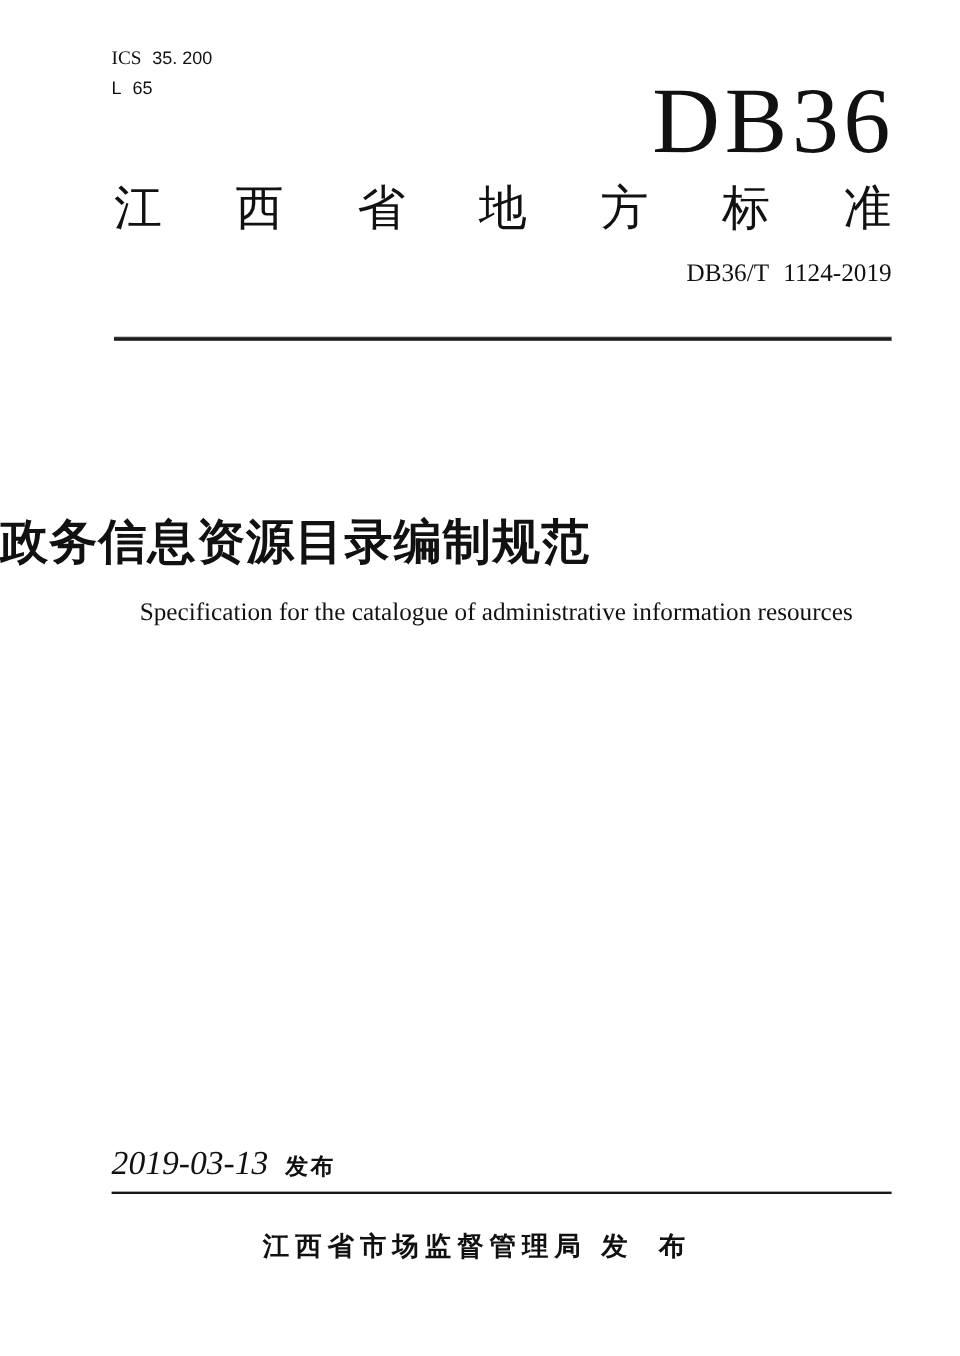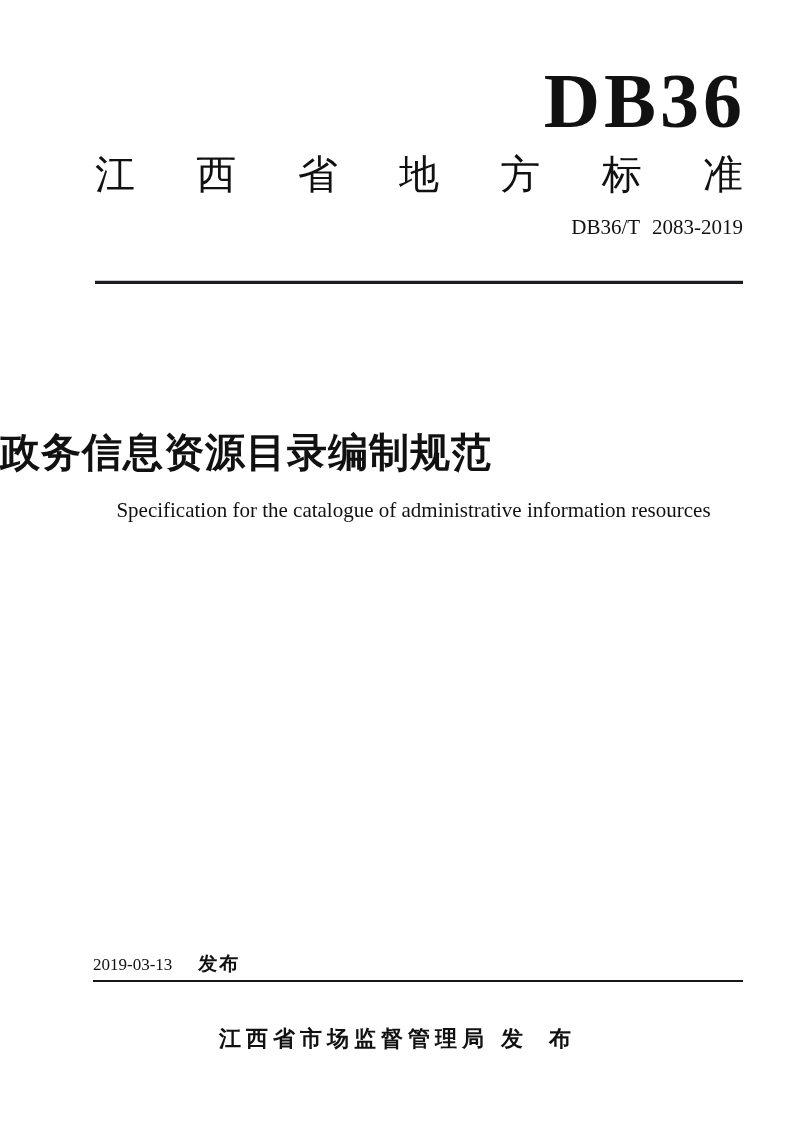--- a/index.html
+++ b/index.html
@@ -33,21 +33,21 @@
     font-size: 15px;
   }
   .meta-value { margin-left: 9px; }
 
   
   .db-logo {
     position: absolute;
     right: 54px;
     top: 62px;
     font-family: "Liberation Serif", "DejaVu Serif", serif;
-    font-weight: bold;
+    font-weight: normal;
     font-size: 78px;
     line-height: 1;
     letter-spacing: 4px;
     white-space: nowrap;
   }
 
   
   .standard-type {
     position: absolute;
     left: 95px;
@@ -118,28 +118,29 @@
     width: 650px;
     display: flex;
     justify-content: space-between;
     align-items: baseline;
     line-height: 1.45;
     padding-bottom: 2px;
     border-bottom: 2px solid #17171b;
   }
   .date-value {
     font-family: "Liberation Serif", "DejaVu Serif", serif;
-    font-size: 17px;
-    white-space: nowrap;
+    font-size: 28px;
+    white-space: nowrap;
+    font-style: italic;
   }
   .date-label {
     font-family: Liberation Serif, serif;
     font-weight: bold;
     font-size: 19px;
-    margin-left: 26px;
+    margin-left: 14px;
     letter-spacing: 2px;
     white-space: nowrap;
   }
 
   
   .publisher-line {
     position: absolute;
     left: 0;
     top: 1026px;
     width: 100%;
@@ -151,34 +152,42 @@
     white-space: nowrap;
   }
   .publisher-name { letter-spacing: 5px; }
   .publish-label { margin-left: 12px; letter-spacing: 10px; }
 </style>
 </head>
 <body>
 
 <div class="page">
 
+  <div class="meta-block">
+    <div>
+      <span class="meta-label-serif">ICS</span><span class="meta-value">35. 200</span>
+    </div>
+    <div>
+      <span class="meta-label-sans">L</span><span class="meta-value">65</span>
+    </div>
+  </div>
 
   <div class="db-logo">DB36</div>
 
   <div class="standard-type">
     <span>江</span>
     <span>西</span>
     <span>省</span>
     <span>地</span>
     <span>方</span>
     <span>标</span>
     <span>准</span>
   </div>
 
-  <div class="doc-number">DB36/T 2083-2019</div>
+  <div class="doc-number">DB36/T 1124-2019</div>
 
   <div class="top-rule"></div>
 
   <div class="title-cn">政务信息资源目录编制规范</div>
 
   <div class="title-en">Specification for the catalogue of administrative information resources</div>
 
   <div class="date-bar">
     <div>
       <span class="date-value">2019-03-13</span><span class="date-label">发布</span>

